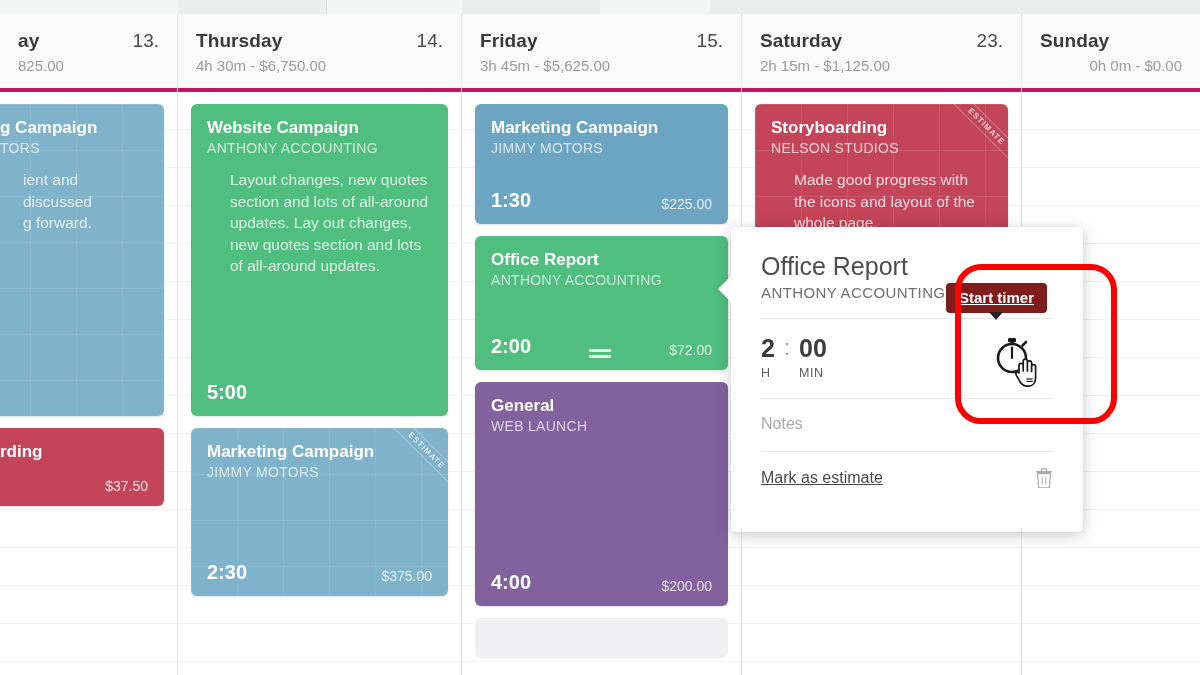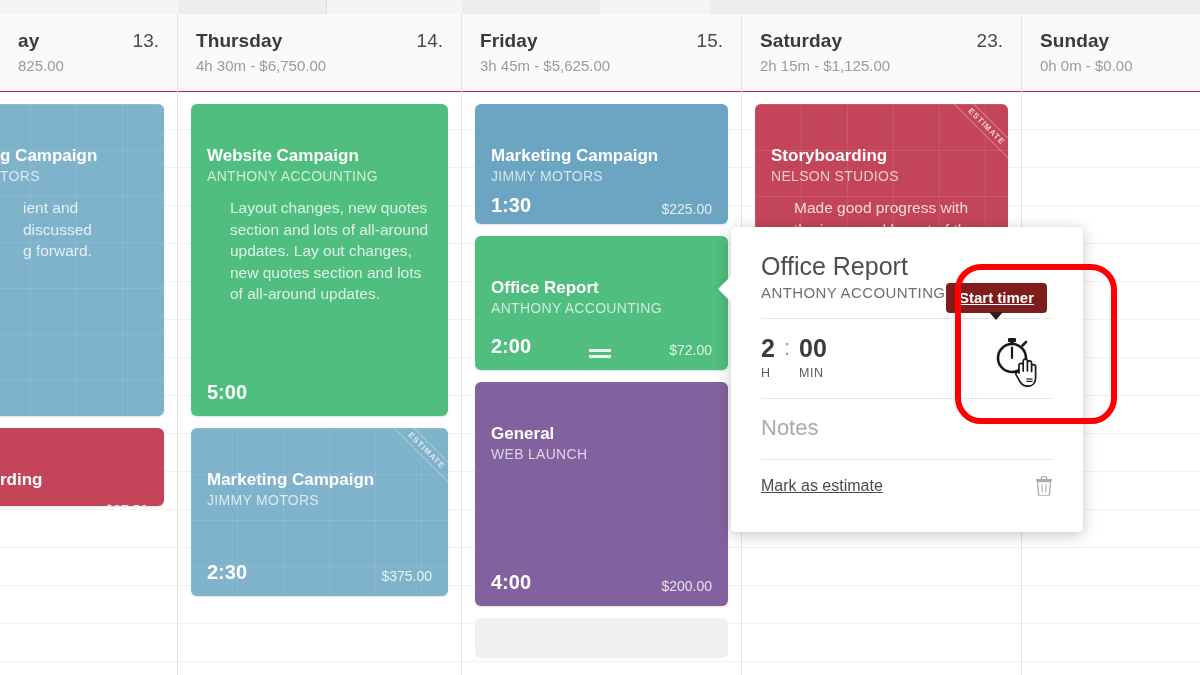--- a/index.html
+++ b/index.html
@@ -37,21 +37,21 @@
     border-right: 1px solid #e3e4e5;
     background: #ffffff;
     overflow: hidden;
   }
 
   
   .dayhead {
     position: relative;
     height: 78px;
     background: #fafafa;
-    border-bottom: 1px solid #be185d;
+    border-bottom: 4px solid #be185d;
     padding: 16px 18px 0 18px;
   }
   .dayhead .row1 {
     display: flex; align-items: baseline; justify-content: space-between;
   }
   .dayname {
     font-size: 19px; font-weight: bold; color: #3a3a3a; letter-spacing: .1px;
     white-space: nowrap;
   }
   .daynum {
@@ -94,21 +94,20 @@
     background-image:
       repeating-linear-gradient(to right, rgba(255,255,255,.09) 0 1px, rgba(255,255,255,0) 1px 46px),
       repeating-linear-gradient(to bottom, rgba(255,255,255,.09) 0 1px, rgba(255,255,255,0) 1px 46px);
     pointer-events: none;
   }
   .card .ctitle {
     position: relative;
     font-size: 17px; font-weight: bold; line-height: 1.2;
     color: #ffffff;
     margin-bottom: 2px;
-    margin-top: 28px;
   }
   .card .cclient {
     position: relative;
     font-size: 14px; letter-spacing: .3px;
     color: rgba(255,255,255,.72);
   }
   .card .cnote {
     position: relative;
     margin-top: 13px;
     font-size: 15.5px; line-height: 1.38;
@@ -192,21 +191,21 @@
     font-size: 25px; font-weight: bold; color: #3c3c3c; line-height: 1;
   }
   .tlab {
     margin-top: 5px;
     font-size: 12.5px; color: #5b5b5b; letter-spacing: .5px;
   }
   .tcolon {
     font-size: 22px; color: #9b9b9b; margin: 0 9px; line-height: 1.05;
   }
   .notes-row { padding: 16px 0 18px 0; }
-  .notes-ph { font-size: 22px; color: #a9a9a9; }
+  .notes-ph { font-size: 16px; color: #a9a9a9; }
   .foot-row {
     display: flex; align-items: center; justify-content: space-between;
     padding: 16px 0 0 0;
   }
   .estimate-link {
     font-size: 16px; color: #4a4a4a; text-decoration: underline;
     cursor: pointer;
   }
   .trash-icon { width: 18px; height: 20px; opacity: .55; cursor: pointer; }
 
@@ -376,21 +375,21 @@
           <div class="ribbon">
               <span>ESTIMATE</span>
             </div>
           <div class="ctitle">Storyboarding</div>
           <div class="cclient">NELSON STUDIOS</div>
           <div class="cnote">Made good progress with the icons and layout of the whole page.</div>
         </div>
       </div>
     </div>
 
-    <div class="daycol" style="width:178px;border-right:none;">
+    <div class="daycol" style="width:178px;border-right:none;text-align:right;">
       <div class="dayhead">
         <div class="row1">
           <span class="dayname">Sunday</span>
           <span class="daynum"></span>
         </div>
         <div class="daysummary">0h 0m - $0.00</div>
       </div>
       <div class="daybody"></div>
     </div>
 

